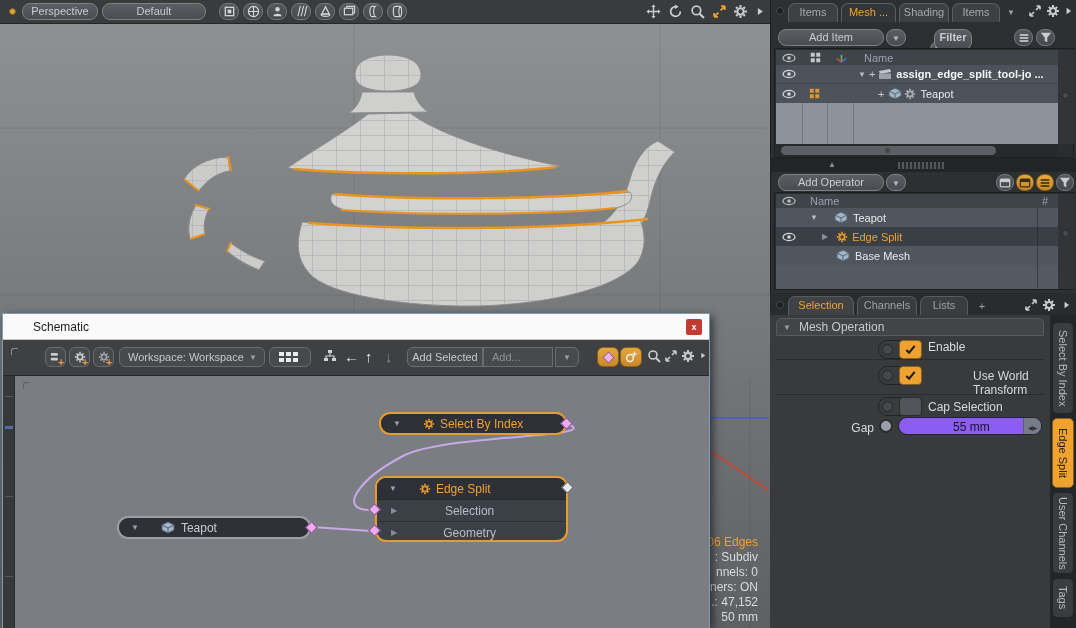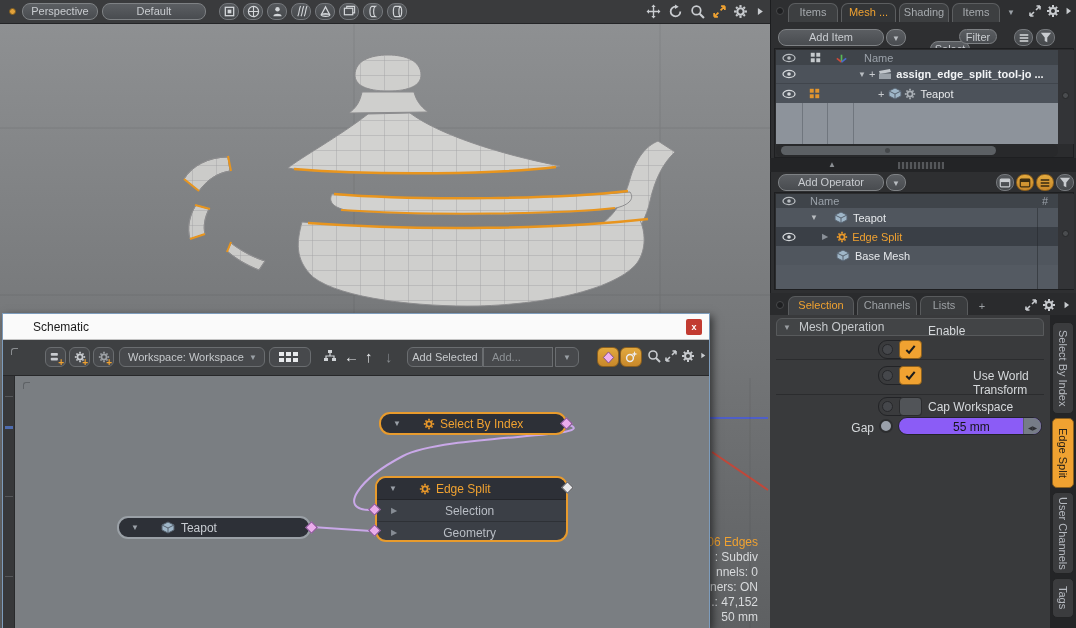--- a/index.html
+++ b/index.html
@@ -328,21 +328,21 @@
     </div>
   <div class="abs flat" style="left:1064px;top:6px;">
       <svg class="ic" width="9" height="10" viewBox="0 0 14 14" style="color:#c9ccd0">
         <use href="#i-play"></use>
       </svg>
     </div>
 
   <div class="abs btn" style="left:778px;top:29px;width:106px;height:17px;">Add Item</div>
   <div class="abs btn" style="left:886px;top:29px;width:20px;height:17px;"><span class="tri">▼</span></div>
   <div class="abs btn" style="left:930px;top:29px;width:40px;height:17px;margin-top:12px;">Select</div>
-  <div class="abs btn" style="left:959px;top:29px;width:38px;height:15px;">Filter</div>
+  <div class="abs btn" style="left:934px;top:29px;width:38px;height:21px;font-weight:bold;">Filter</div>
   <div class="abs ibtn" style="left:1014px;top:29px;width:19px;height:17px;">
       <svg class="ic" width="12" height="12" viewBox="0 0 14 14">
         <use href="#i-listlines"></use>
       </svg>
     </div>
   <div class="abs ibtn" style="left:1036px;top:29px;width:19px;height:17px;">
       <svg class="ic" width="12" height="12" viewBox="0 0 14 14" style="color:#c9ccd0">
         <use href="#i-funnel"></use>
       </svg>
     </div>
@@ -499,39 +499,39 @@
   </div>
 
   <div class="abs" style="left:878px;top:340px;width:44px;height:19px;background:#3a3b3d;border:1px solid #222326;border-radius:9px 4px 4px 9px;">
     <div class="abs" style="left:3px;top:3px;width:11px;height:11px;border-radius:50%;background:#45474b;border:1px solid #26272a;"></div>
     <div class="abs" style="left:20px;top:-1px;width:23px;height:19px;background:#f0a231;border:1px solid #8a5f1f;border-radius:4px;display:flex;align-items:center;justify-content:center;">
       <svg class="ic" width="13" height="13" viewBox="0 0 14 14">
           <use href="#i-check"></use>
         </svg>
     </div>
   </div>
-  <div class="abs" style="left:928px;top:324px;color:#d6d9dc;font-size:12px;">Enable</div>
+  <div class="abs" style="left:928px;top:340px;color:#d6d9dc;font-size:12px;">Enable</div>
   <div class="sep" style="left:776px;top:359px;width:268px;"></div>
 
   <div class="abs" style="left:878px;top:366px;width:44px;height:19px;background:#3a3b3d;border:1px solid #222326;border-radius:9px 4px 4px 9px;">
     <div class="abs" style="left:3px;top:3px;width:11px;height:11px;border-radius:50%;background:#45474b;border:1px solid #26272a;"></div>
     <div class="abs" style="left:20px;top:-1px;width:23px;height:19px;background:#f0a231;border:1px solid #8a5f1f;border-radius:4px;display:flex;align-items:center;justify-content:center;">
       <svg class="ic" width="13" height="13" viewBox="0 0 14 14">
           <use href="#i-check"></use>
         </svg>
     </div>
   </div>
   <div class="abs" style="left:973px;top:369px;color:#d6d9dc;font-size:12px;">Use World Transform</div>
   <div class="sep" style="left:776px;top:394px;width:268px;"></div>
 
   <div class="abs" style="left:878px;top:397px;width:44px;height:19px;background:#3a3b3d;border:1px solid #222326;border-radius:9px 4px 4px 9px;">
     <div class="abs" style="left:3px;top:3px;width:11px;height:11px;border-radius:50%;background:#45474b;border:1px solid #26272a;"></div>
     <div class="abs" style="left:20px;top:-1px;width:23px;height:19px;background:#515458;border:1px solid #2a2b2d;border-radius:4px;"></div>
   </div>
-  <div class="abs" style="left:928px;top:400px;color:#d6d9dc;font-size:12px;">Cap Workspace</div>
+  <div class="abs" style="left:928px;top:400px;color:#d6d9dc;font-size:12px;">Cap Selection</div>
 
   <div class="abs" style="left:826px;top:421px;width:48px;text-align:right;color:#d6d9dc;font-size:12px;">Gap</div>
   <div class="abs" style="left:879px;top:419px;width:14px;height:14px;border-radius:50%;background:#9aa0aa;border:2px solid #2c2d2f;"></div>
   <div class="abs" style="left:898px;top:417px;width:144px;height:18px;background:#8b5cf6;border:1px solid #23242a;border-radius:9px;overflow:hidden;">
     <span style="position:absolute;left:54px;top:2px;color:#15161a;font-size:12px;">55 mm</span>
     <div class="abs" style="right:0;top:0;width:18px;height:18px;background:#767c87;border-left:1px solid #5a606a;display:flex;align-items:center;justify-content:center;">
       <span style="font-size:6px;color:#2e2f33;">◀</span>
       <span style="font-size:6px;color:#2e2f33;">▶</span>
     </div>
   </div>

